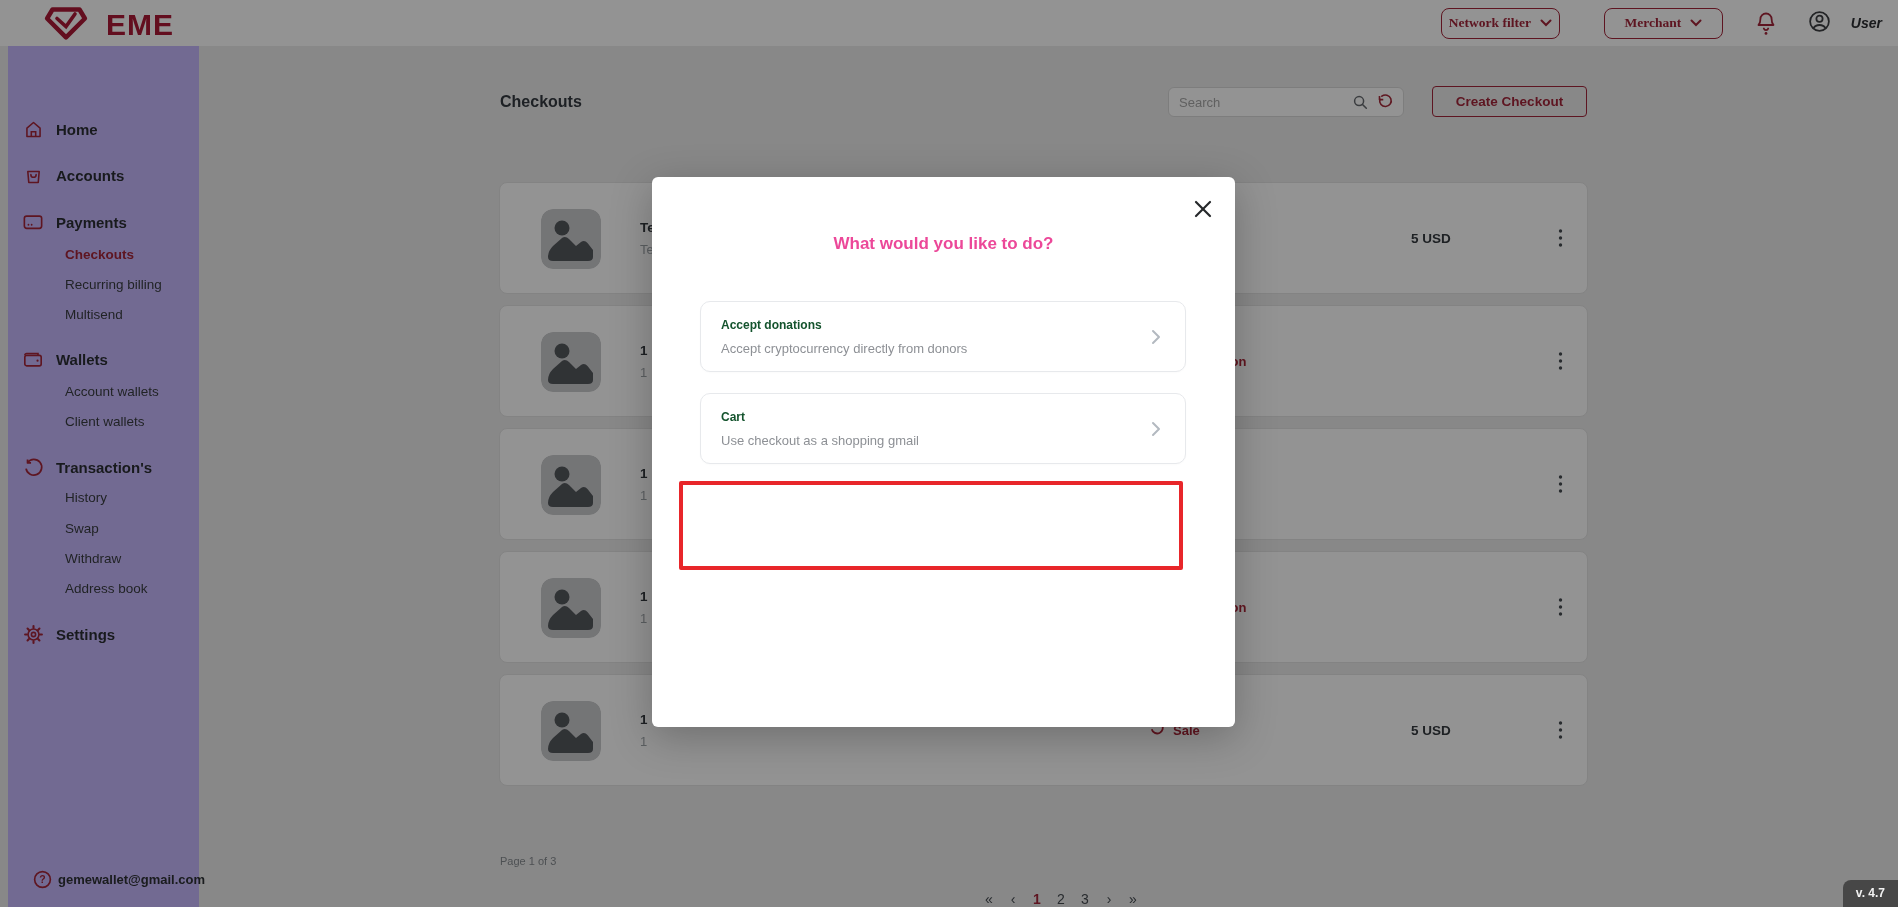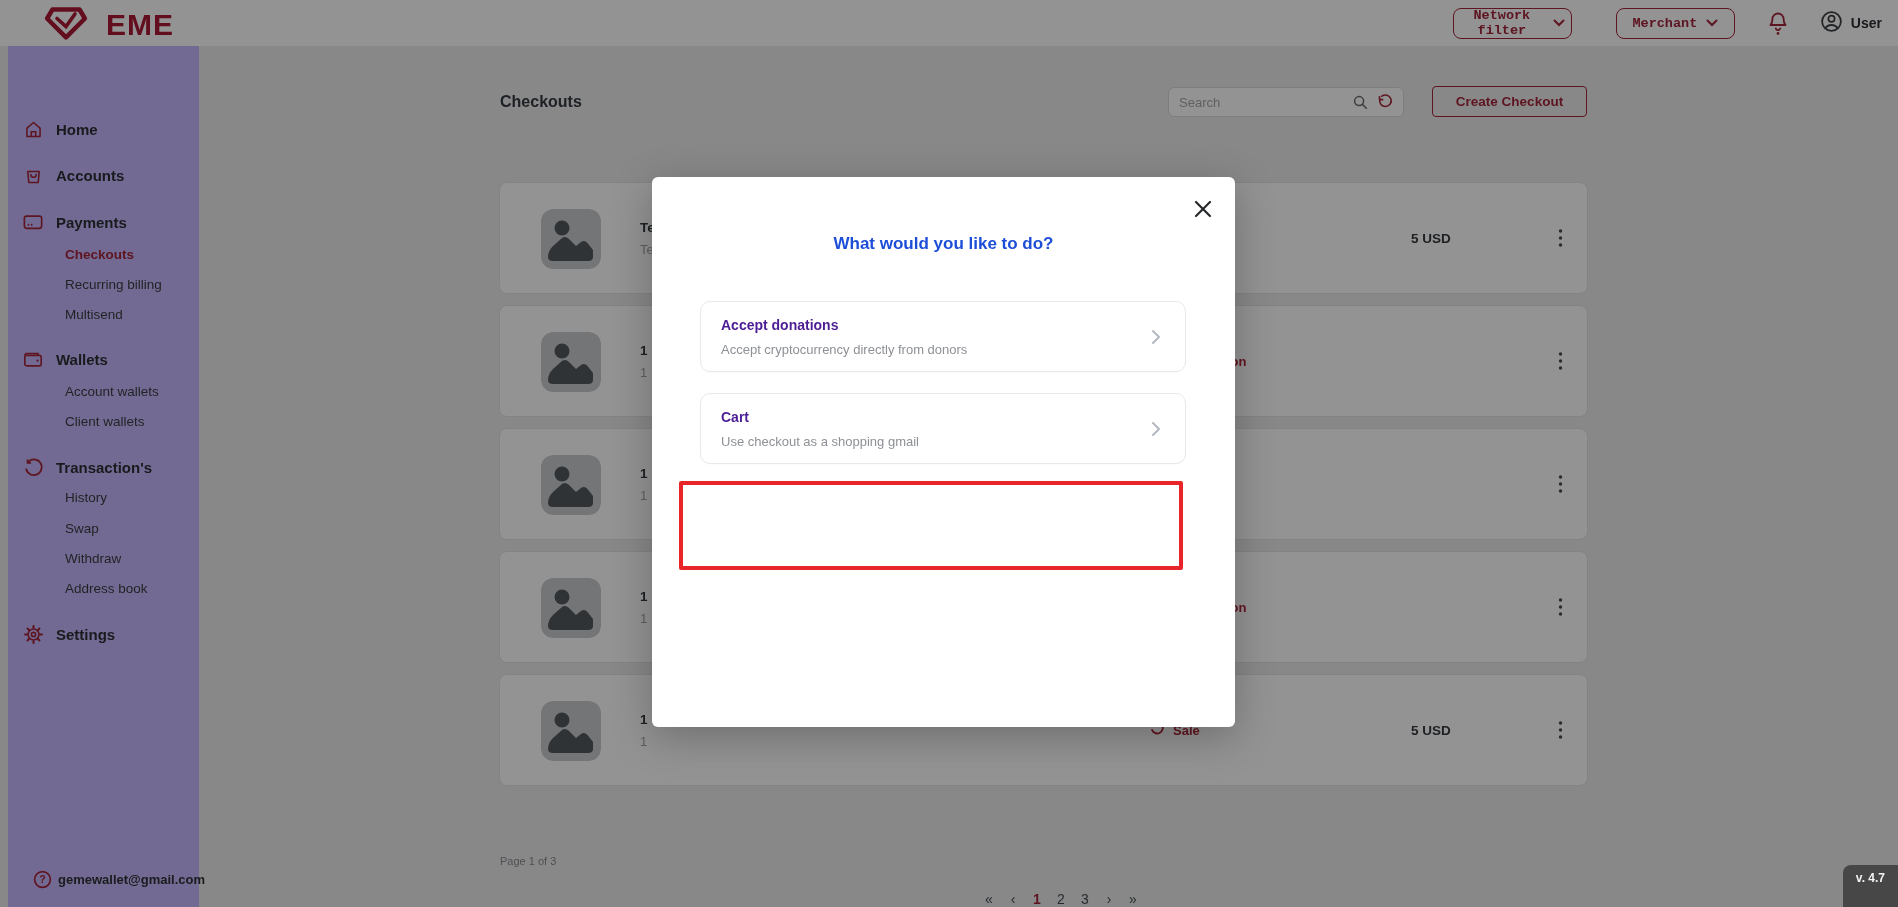--- a/index.html
+++ b/index.html
@@ -6,25 +6,25 @@
   html,body { width:1898px; height:907px; overflow:hidden; }
   body { font-family:"Liberation Sans", sans-serif; background:#ebebeb; position:relative; }
 
   
   .topbar { position:absolute; left:0; top:0; width:1898px; height:46px; background:#ffffff; z-index:2; }
   .logo { position:absolute; left:44px; top:5px; display:flex; align-items:center; gap:18px; }
   .logo-text { font-size:30px; font-weight:800; color:#a80e2c; letter-spacing:1px; line-height:1; }
   .topbar-right { position:absolute; right:16px; top:7px; height:32px; display:flex; align-items:center; }
   .tb-btn { height:31px; padding:0 6px; border:1.5px solid #9e1b30; border-radius:8px; background:transparent;
             color:#9e1b30; font-size:13.5px; font-weight:600; display:flex; align-items:center; gap:9px;
-            font-family:Liberation Mono, monospace; cursor:pointer; }
+            font-family:Liberation Serif, serif; cursor:pointer; }
   .tb-btn.network { width:119px; justify-content:center; }
   .tb-btn.merchant { margin-left:44px; width:119px; justify-content:center; }
   .bell-wrap { margin-left:30px; width:26px; display:flex; justify-content:center; }
-  .user-wrap { margin-left:28px; display:flex; align-items:center; gap:7px; }
+  .user-wrap { margin-left:28px; display:flex; align-items:center; gap:19px;font-style:italic; }
   .user-label { font-size:14px; font-weight:600; color:#222428; }
 
   
   .sidebar { position:absolute; left:8px; top:46px; width:191px; height:861px; background:#c4b5fd; z-index:1; }
   .si { position:absolute; left:0; width:100%; display:flex; align-items:center; height:24px; }
   .si .si-ic { position:absolute; left:14px; width:22px; display:flex; justify-content:center; }
   .si .si-label { position:absolute; left:48px; font-size:15px; font-weight:600; color:#1f2328; }
   .sub { position:absolute; left:57px; font-size:13.5px; font-weight:500; color:#2f3338; height:20px; display:flex; align-items:center; }
   .sub.active { color:#9e1b30; font-weight:600; }
   .sidebar-email { position:absolute; left:0; bottom:-16px; top:820px; width:100%; height:30px; }
@@ -63,34 +63,34 @@
   .pagination { position:absolute; left:700px; top:845px; width:340px; display:flex; justify-content:center; gap:10px; }
   .pg-item { font-size:14px; color:#3c4248; min-width:14px; text-align:center; cursor:pointer; }
   .pg-item.active { color:#9e1b30; font-weight:700; }
 
   
   .overlay { position:absolute; left:0; top:0; width:1898px; height:907px; background:rgba(15,15,15,0.45); z-index:10; }
   .modal { position:absolute; left:652px; top:177px; width:583px; height:550px; background:#ffffff;
            border-radius:6px; box-shadow:0 10px 40px rgba(0,0,0,0.25); z-index:20; }
   .modal-close { position:absolute; right:20px; top:20px; width:24px; height:24px; display:flex; align-items:center;
                  justify-content:center; cursor:pointer; }
-  .modal-title { position:absolute; left:0; top:57px; width:100%; text-align:center; font-size:17px; font-weight:700; color:#1d4ed8; }
+  .modal-title { position:absolute; left:0; top:57px; width:100%; text-align:center; font-size:17px; font-weight:700; color:#ec4899; }
   .opts { position:absolute; left:48px; top:124px; width:486px; }
   .opt { position:relative; width:486px; height:71px; border:1px solid #e7e9ec; border-radius:10px; margin-bottom:21px;
          background:#fff; cursor:pointer; display:flex; flex-direction:column; justify-content:center; padding:0 60px 0 20px;
          gap:9px; box-shadow:0 1px 2px rgba(0,0,0,0.02); }
-  .opt-title { font-size:14px; font-weight:600; color:#4c1d95; }
+  .opt-title { font-size:12px; font-weight:600; color:#14532d; }
   .opt-sub { font-size:13px; color:#8d9095; }
   .opt-chevron { position:absolute; right:24px; top:50%; transform:translateY(-50%); display:flex; }
 
   .annotation { position:absolute; left:679px; top:481px; width:504px; height:89px; border:4px solid #e8262a;
                 border-radius:2px; z-index:30; pointer-events:none; }
 
   .version-badge { position:absolute; right:0; bottom:0; background:#474747; color:#f2f2f2; font-size:12px;
-                   font-weight:700; padding:6px 13px 22px; border-top-left-radius:8px; z-index:50; }
+                   font-weight:700; padding:6px 13px 7px; border-top-left-radius:8px; z-index:50; }
 </style>
 </head>
 <body>
 
 <div class="topbar">
   <div class="logo">
     <span>
       <svg width="44" height="36" viewBox="0 0 48 40">
           <path d="M9 5 H39 L45 15 L24 36 L3 15 Z" fill="none" stroke="#a80e2c" stroke-width="5" stroke-linejoin="round"></path>
           <path d="M14 15 L24 24 L34 10" fill="none" stroke="#a80e2c" stroke-width="4" stroke-linecap="round"></path>

